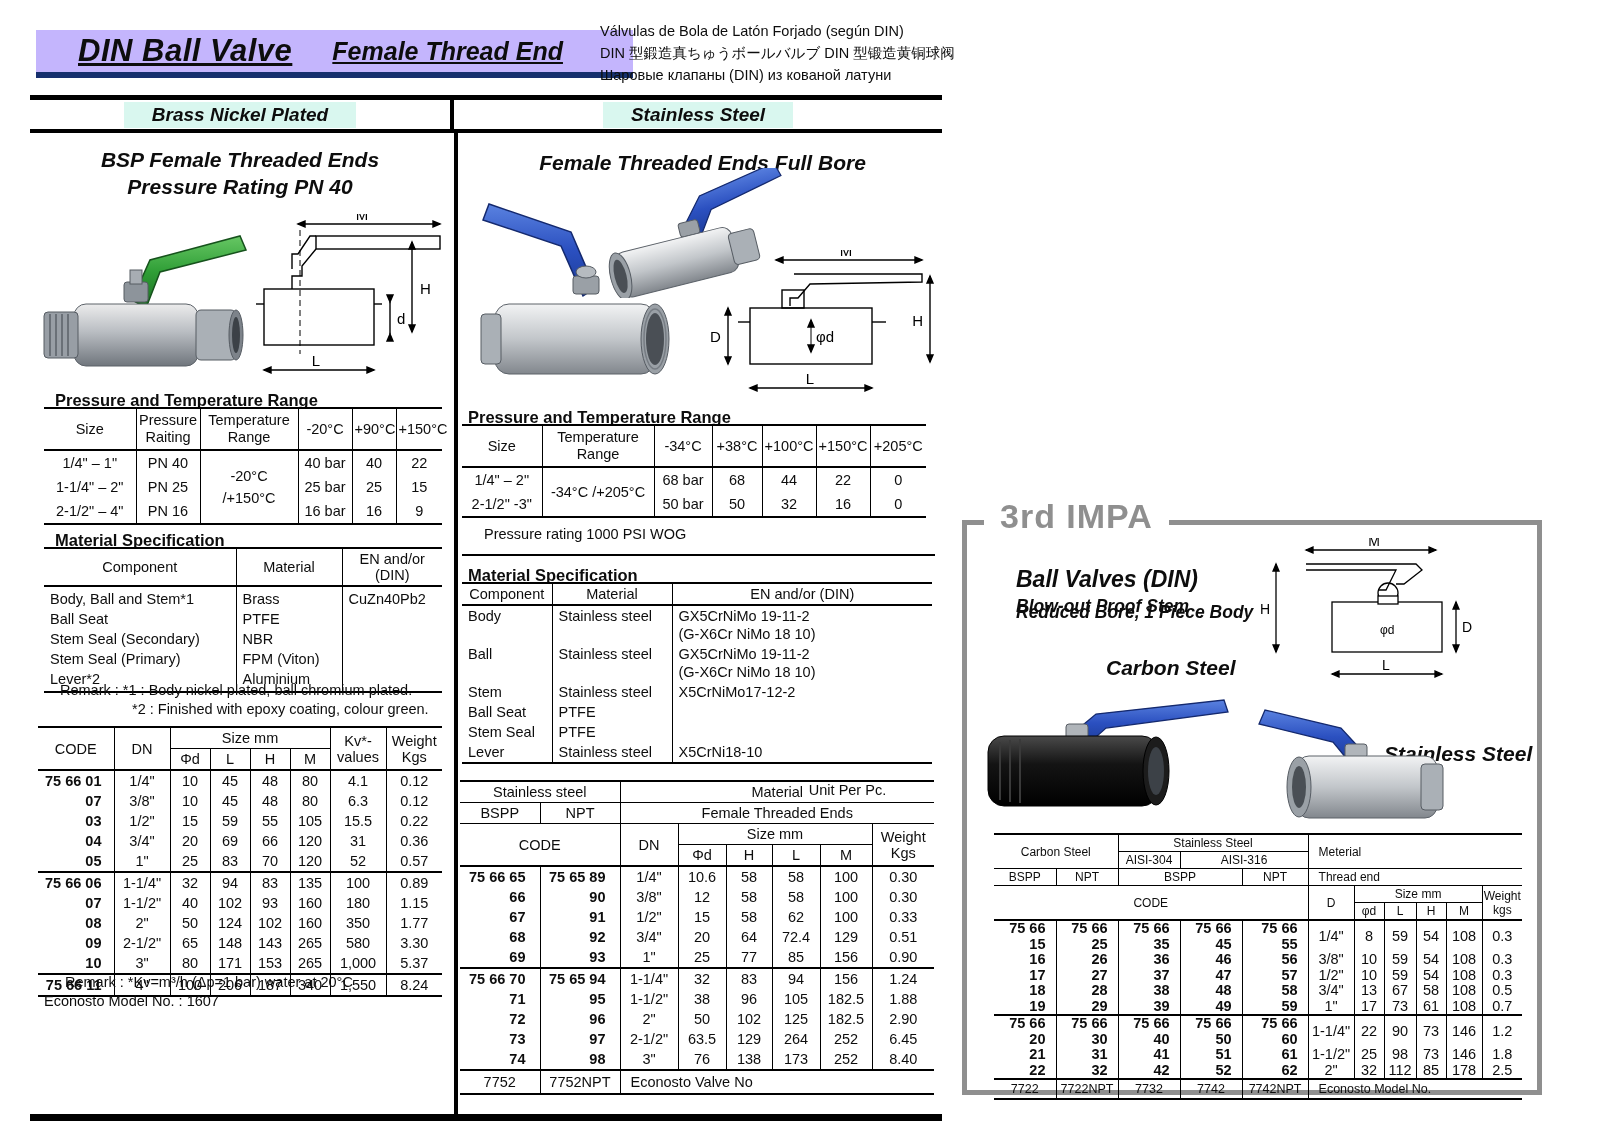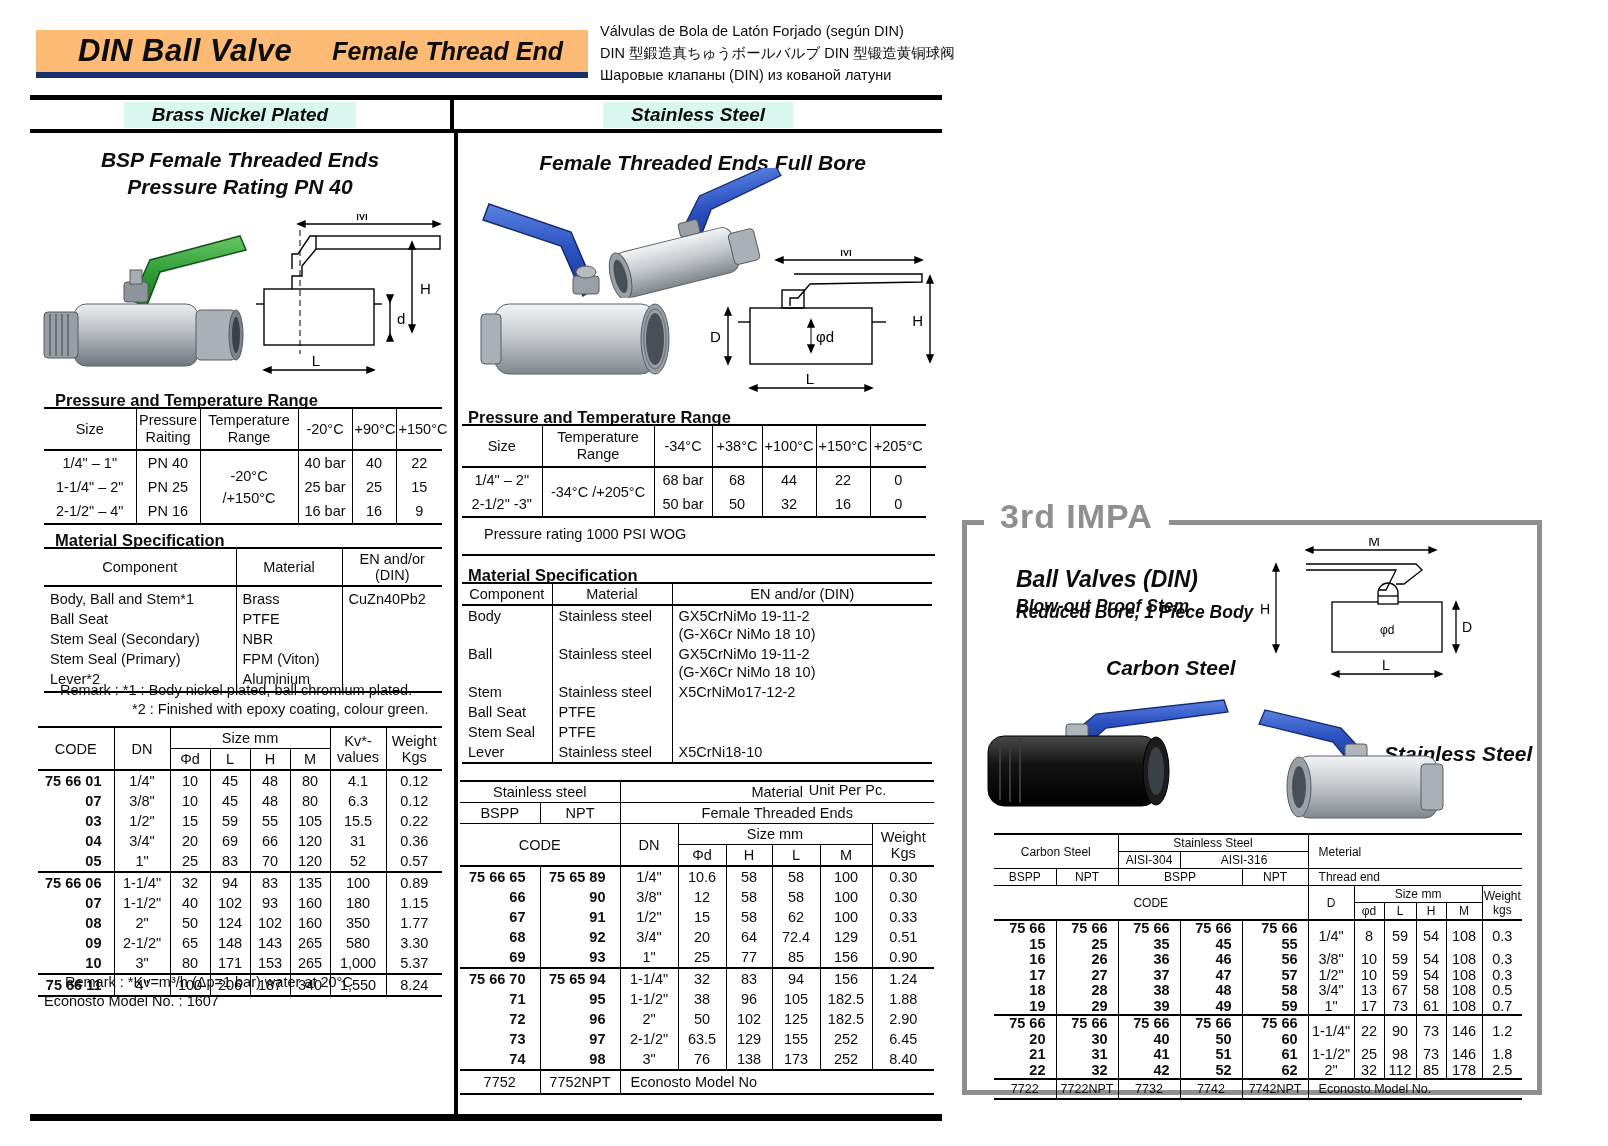--- a/index.html
+++ b/index.html
@@ -7,22 +7,22 @@
   body {
     position:relative; width:1608px; height:1146px; overflow:hidden;
     font-family:"Liberation Sans", sans-serif; color:#0d0d0d;
   }
   .abs { position:absolute; }
   .pre { white-space:pre-line; }
   .b { font-weight:bold; }
   .bi { font-weight:bold; font-style:italic;margin-left:16px; }
 
   
-  #title-box { left:36px; top:30px; width:552px; height:48px; background:#fdba74;
-    border-bottom:6px solid #16306e; display:flex; align-items:center; padding-left:42px; gap:40px; }
+  #title-box { left:36px; top:30px; width:597px; height:48px; background:#c4b5fd;
+    border-bottom:6px solid #16306e; display:flex; align-items:center; padding-left:42px; gap:40px;text-decoration:underline; }
   #title-box .t1 { font-size:31px; font-weight:bold; font-style:italic; letter-spacing:.5px; }
   #title-box .t2 { font-size:25px; font-weight:bold; font-style:italic; }
   #subtitles { left:600px; top:20px; width:400px; font-size:14.5px; line-height:22px; }
 
   #colheader-bar { left:30px; top:95px; width:912px; height:38px;
     border-top:5px solid #000; border-bottom:4px solid #000; display:flex; }
   .colcell { display:flex; align-items:center; justify-content:center; }
   .colcell.left { width:424px; border-right:4px solid #000; }
   .colcell.right { flex:1; }
   .colcell span { background:#d9f7ef; font-weight:bold; font-style:italic; font-size:19px; padding:2px 28px; }
@@ -667,40 +667,40 @@
         <td>125</td>
         <td>182.5</td>
         <td>2.90</td>
       </tr>
       <tr>
         <td>73</td>
         <td>97</td>
         <td>2-1/2"</td>
         <td>63.5</td>
         <td>129</td>
-        <td>155</td>
+        <td>264</td>
         <td>252</td>
         <td>6.45</td>
       </tr>
       <tr>
         <td>74</td>
         <td>98</td>
         <td>3"</td>
         <td>76</td>
         <td>138</td>
         <td>173</td>
         <td>252</td>
         <td>8.40</td>
       </tr>
     </tbody>
   <tfoot>
     <tr>
       <td class="vr">7752</td>
       <td class="vr">7752NPT</td>
-      <td colspan="6" class="lal">Econosto Model No</td>
+      <td colspan="6" class="lal">Econosto Valve No</td>
     </tr>
   </tfoot>
 </table>
 
 <div class="abs" id="impa-box"></div>
 <div class="abs" id="impa-label">3rd IMPA</div>
 
 <div class="abs bi" style="left:1000px; top:566px; font-size:23px;">Ball Valves (DIN)</div>
 <div class="abs bi" style="left:1000px; top:602px; font-size:17.5px;">Reduced Bore, 1 Piece Body</div>
 <div class="abs bi" style="left:1000px; top:596px; font-size:17.5px;">Blow-out Proof Stem</div>

